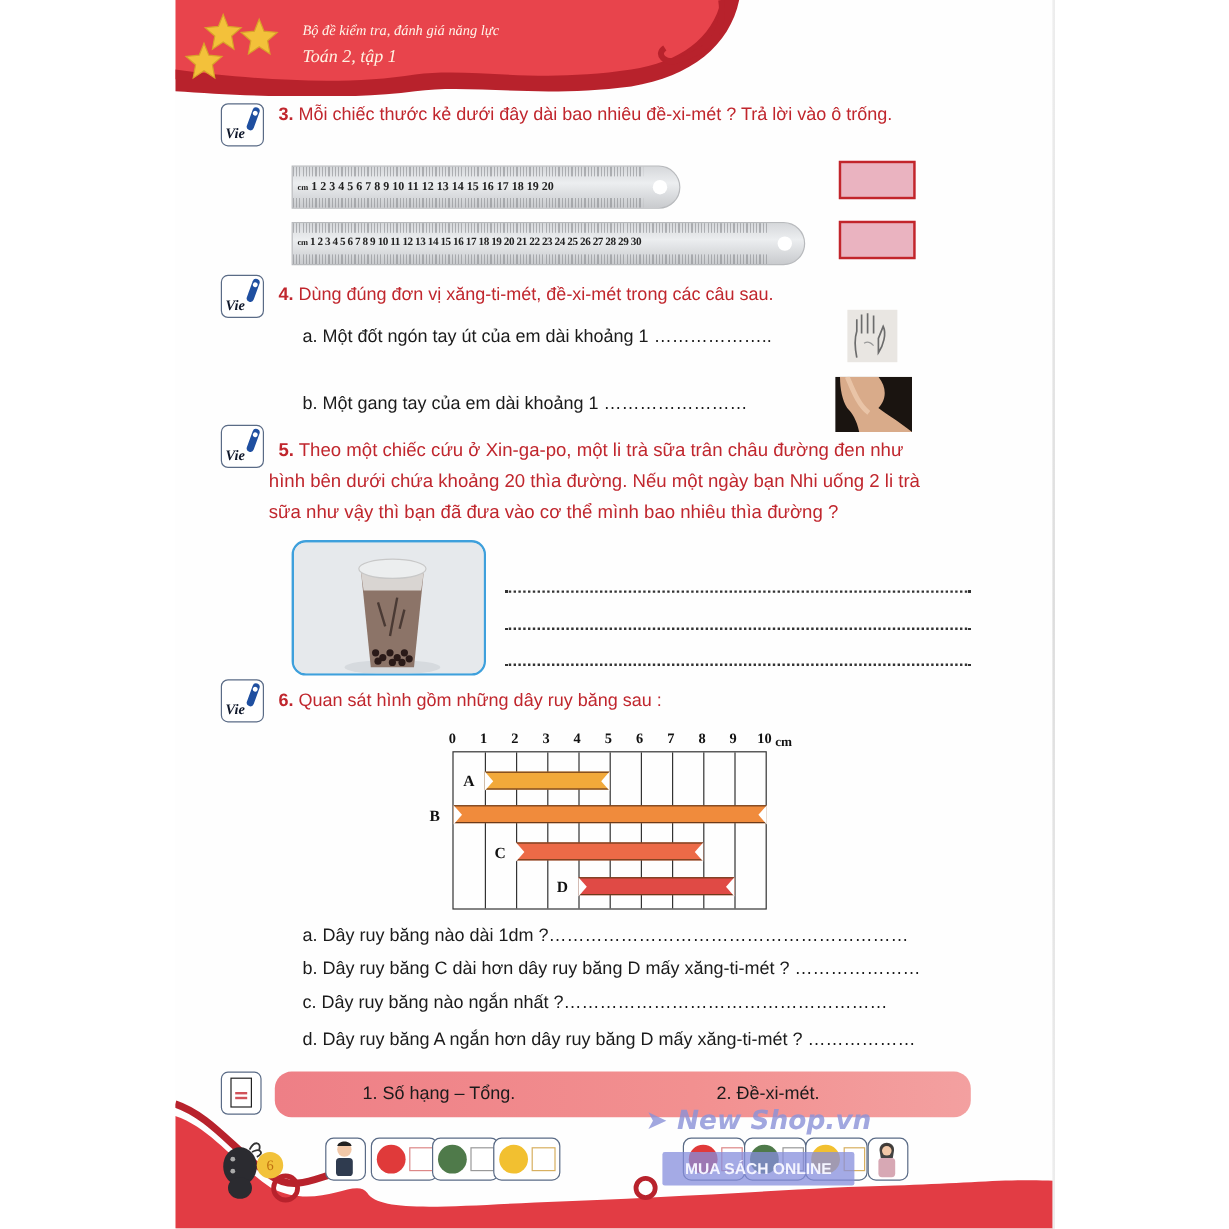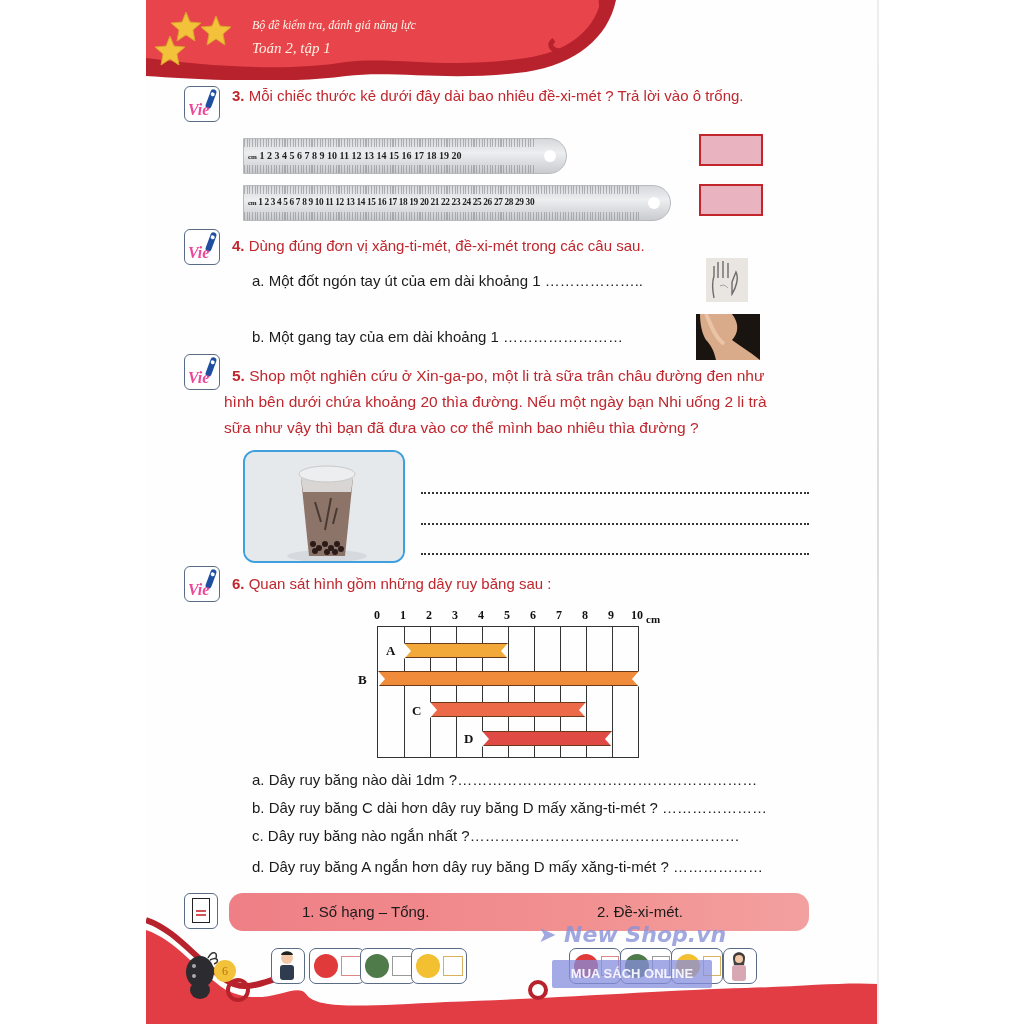--- a/index.html
+++ b/index.html
@@ -16,21 +16,21 @@
   
   .header-banner { position: absolute; left: 0; top: 0; width: 732px; height: 80px; }
   .header-title { position: absolute; left: 106px; top: 18px; color: #fff6ea; font-family: "Liberation Serif", serif; font-style: italic; font-size: 12px; }
   .header-subtitle { position: absolute; left: 106px; top: 40px; color: #fff2e2; font-family: "Liberation Serif", serif; font-style: italic; font-size: 15px; }
 
   
   .ex-icon {
     position: absolute; width: 36px; height: 36px;
     border: 1.5px solid #5a6b86; border-radius: 6px; background: #fff;
   }
-  .ex-icon .vie { position: absolute; left: 3px; bottom: 2px; font-family: "Liberation Serif", serif; font-style: italic; font-size: 16px; color: #ec4899; font-weight: bold; }
+  .ex-icon .vie { position: absolute; left: 3px; bottom: 2px; font-family: "Liberation Serif", serif; font-style: italic; font-size: 12px; color: #0f172a; font-weight: bold; }
   .ex-icon .pen { position: absolute; right: 5px; top: 2px; width: 6px; height: 20px; background: #1f4fa0; border-radius: 3px; transform: rotate(20deg); }
   .ex-icon .pen::before { content: ""; position: absolute; left: 1px; top: 3px; width: 4px; height: 4px; background: #fff; border-radius: 50%; }
 
   .q-title { position: absolute; color: #c0262d; font-size: 15px; font-weight: normal; white-space: nowrap; }
   .q-title b { font-weight: bold; }
   .q-text { position: absolute; color: #c0262d; font-size: 15.5px; white-space: nowrap; line-height: 27px; }
   .body-text { position: absolute; color: #1b1b1b; font-size: 15px; white-space: nowrap; }
 
   
   .ruler {
@@ -133,21 +133,21 @@
   <svg class="thumb" style="left:550px;top:314px;" width="64" height="46" viewBox="0 0 64 46">
     <rect width="64" height="46" fill="#1a1410"></rect>
     <path d="M4 0 L36 0 C44 10 42 20 36 26 C44 32 54 38 64 46 L20 46 C18 36 14 30 10 26 C6 20 4 10 4 0 Z" fill="#d9ab8a"></path>
     <path d="M10 0 C16 14 20 24 28 30" stroke="#f0cfb4" stroke-width="4" fill="none" opacity=".7"></path>
   </svg>
 
   <div class="ex-icon" style="left:38px;top:354px;">
       <span class="pen"></span>
       <span class="vie">Vie</span>
     </div>
-  <div class="q-text" style="left:86px;top:362px;"><b>5.</b> <span>Shop một nghiên cứu ở Xin-ga-po, một li trà sữa trân châu đường đen như</span></div>
+  <div class="q-text" style="left:86px;top:362px;"><b>5.</b> <span>Theo một chiếc cứu ở Xin-ga-po, một li trà sữa trân châu đường đen như</span></div>
   <div class="q-text" style="left:78px;top:388px;">hình bên dưới chứa khoảng 20 thìa đường. Nếu một ngày bạn Nhi uống 2 li trà</div>
   <div class="q-text" style="left:78px;top:414px;text-align:right;">sữa như vậy thì bạn đã đưa vào cơ thể mình bao nhiêu thìa đường ?</div>
 
   <div class="photo-frame">
     <svg width="162" height="113" viewBox="0 0 162 113">
       <rect width="162" height="113" fill="#e6e9ec"></rect>
       <ellipse cx="82" cy="104" rx="40" ry="6" fill="#d6dade"></ellipse>
       <path d="M56 26 L108 26 L100 104 L64 104 Z" fill="#8c7468"></path>
       <path d="M56 26 L108 26 L106 40 L58 40 Z" fill="#d9d5d2"></path>
       <ellipse cx="82" cy="22" rx="28" ry="8" fill="#eceeef" stroke="#c8c8c8"></ellipse>

